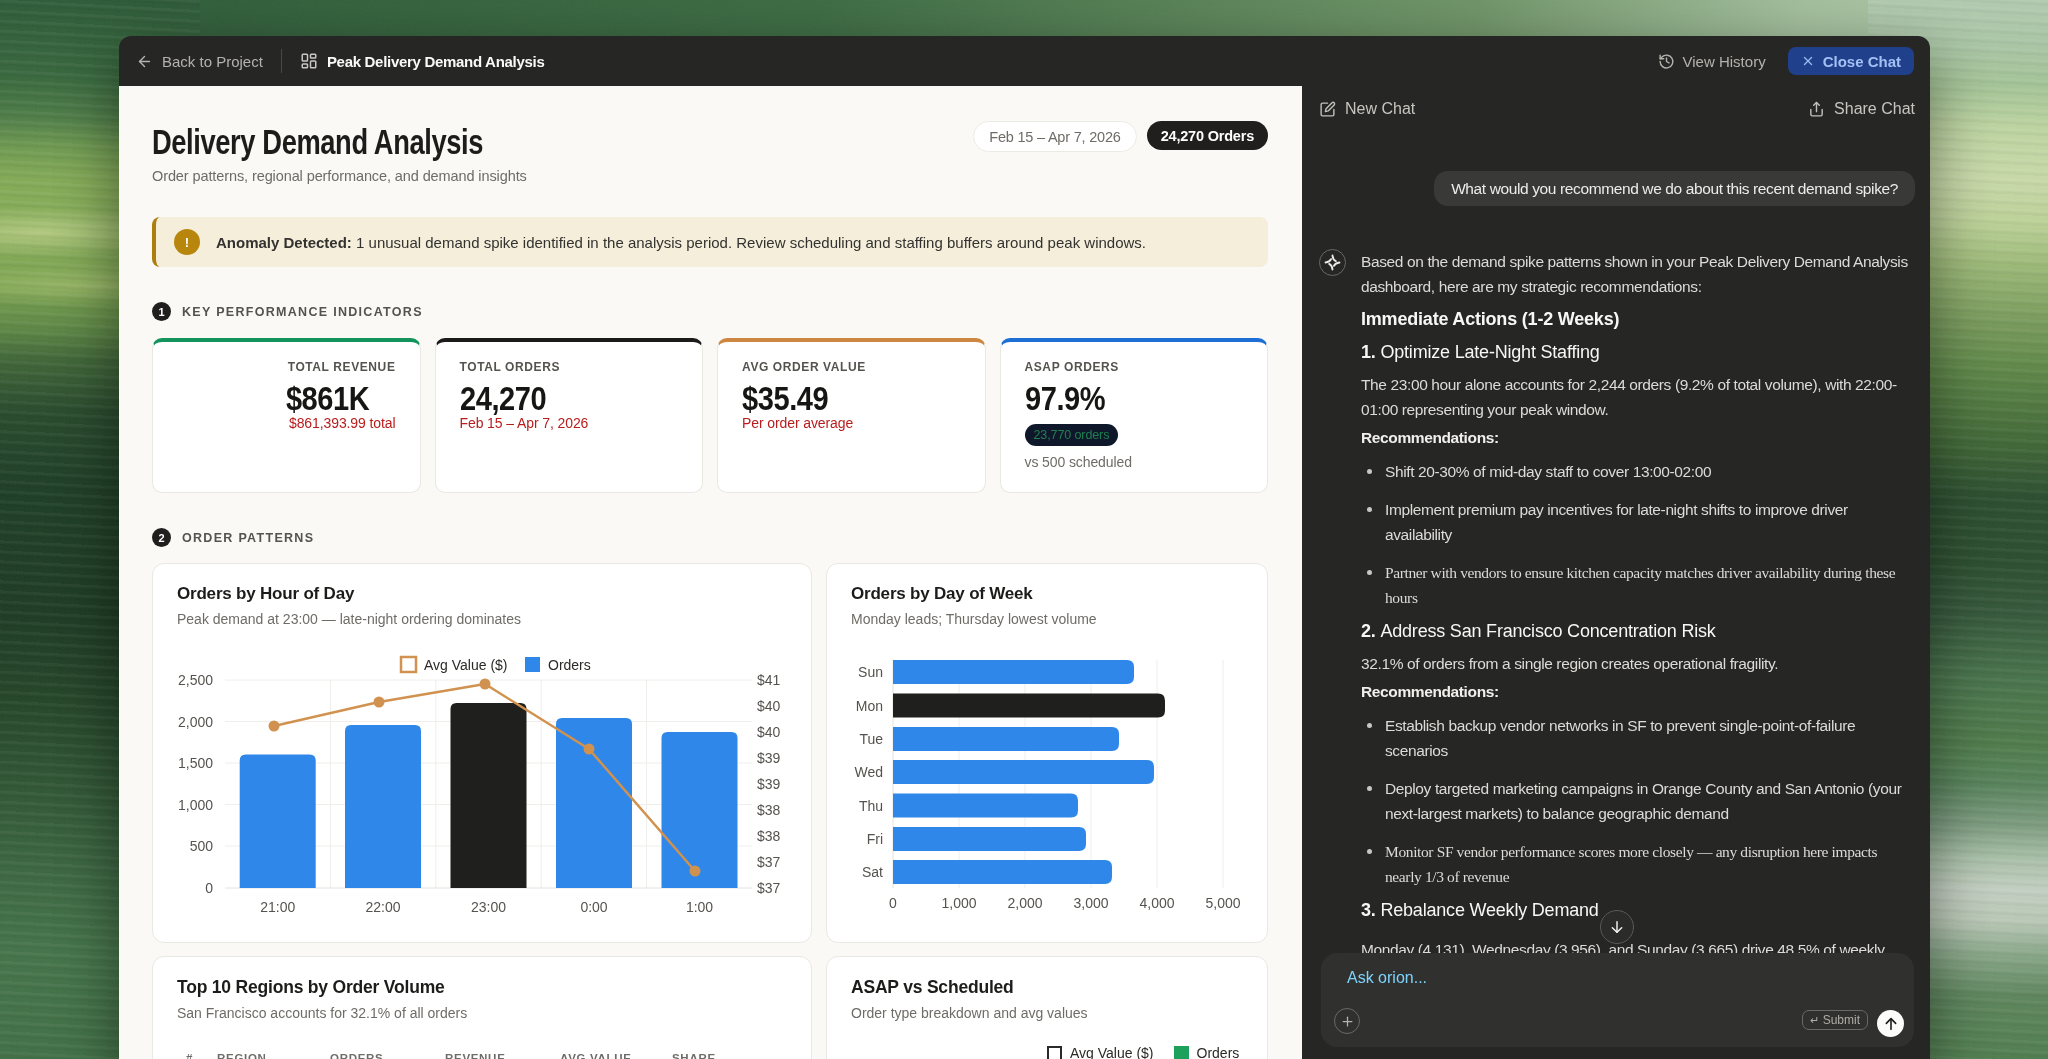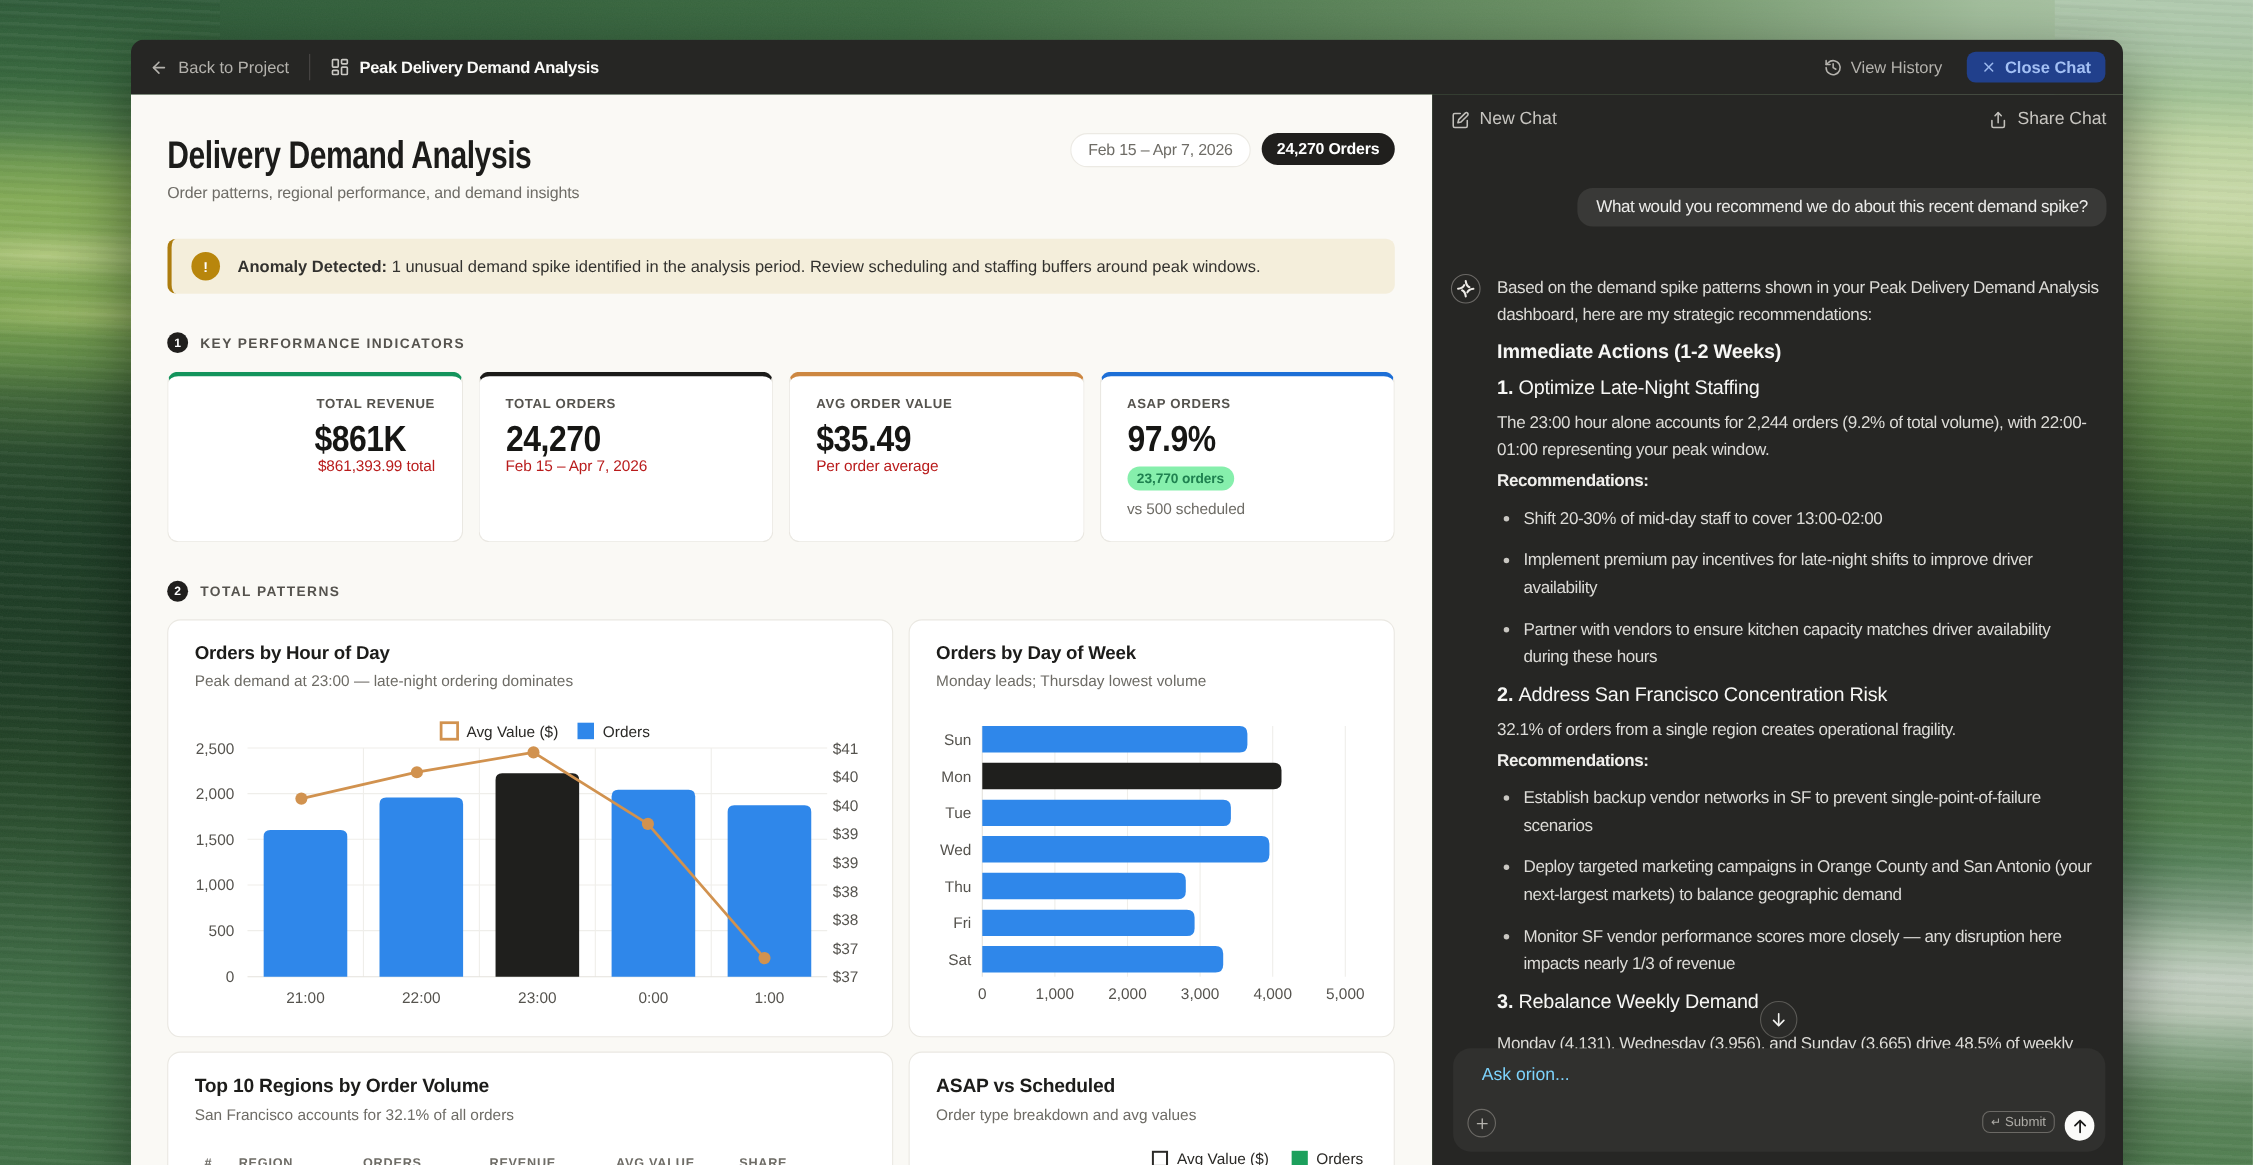--- a/index.html
+++ b/index.html
@@ -45,21 +45,21 @@
 
 .kpis { display:grid; grid-template-columns:repeat(4,1fr); gap:14px; margin-top:17px; }
 .kpi { background:#fff; border:1px solid #eae8e2; border-top:4px solid #000; border-radius:10px; height:155px; padding:18px 24px 0; }
 .kpi.green { border-top-color:#13945c;text-align:right; }
 .kpi.black { border-top-color:#1b1b19; }
 .kpi.orange { border-top-color:#cd8741; }
 .kpi.blue { border-top-color:#1d6fd6; }
 .kpi .lbl { font-size:12px; line-height:14px; font-weight:700; letter-spacing:0.6px; color:#55534e; }
 .kpi .val { margin-top:8px; font-size:33px; line-height:33px; font-weight:700; color:#161614; letter-spacing:-.5px; transform:scaleX(.88); transform-origin:left; }
 .kpi .sub { font-size:14px; letter-spacing:-0.1px; color:#b91c1c; }
-.kpi .gpill { display:inline-block; margin-top:9px; background:#86efac; color:#1f8150; font-size:12.5px; font-weight:700; padding:4px 9px; border-radius:12px; letter-spacing:-0.1px; }
+.kpi .gpill { display:inline-block; margin-top:9px; background:#0f172a; color:#1f8150; font-size:12.5px; font-weight:400; padding:4px 9px; border-radius:12px; letter-spacing:-0.1px; }
 .kpi .sub2 { margin-top:8px; font-size:14px; letter-spacing:-0.1px; color:#6e6c66; }
 
 .charts { display:grid; grid-template-columns:660px 442px; gap:14px; margin-top:16px; }
 .card { background:#fff; border:1px solid #eae8e2; border-radius:12px; padding:20px 24px 20px; height:380px; }
 .card h3 { font-size:17px; font-weight:700; color:#1c1c1a; letter-spacing:-0.2px; }
 .card .csub { margin-top:7px; font-size:14px; color:#6e6c66; }
 
 .tables { display:grid; grid-template-columns:660px 442px; gap:14px; margin-top:13px; }
 .card h3.b2 { font-size:17.5px; }
 .tables .card { position:relative; }
@@ -74,21 +74,21 @@
 .bubble { position:absolute; right:15px; top:85px; background:#393937; border-radius:14px; padding:8.5px 17px; font-size:15.5px; letter-spacing:-0.38px; color:#ececea; }
 .airow { position:absolute; left:17px; top:163px; right:22px; display:flex; }
 .aiicon { width:27px; height:27px; border-radius:50%; border:1.5px solid #6b6966; display:flex; align-items:center; justify-content:center; flex:none; }
 .aitext { margin-left:15px; padding-top:0; font-size:15.5px; letter-spacing:-0.38px; line-height:25px; color:#dcdbd7; width:552px; }
 .aitext p { margin:0 0 6px; }
 .aitext h4 { font-size:18px; line-height:25px; color:#f7f7f5; font-weight:700; margin:8px 0 7px; letter-spacing:-0.2px; }
 .aitext h4 .hl { font-weight:400; }
 .aitext .rec { font-weight:700; color:#f0efec; margin:-3px 0 9px; }
 .aitext ul { list-style:none; margin:0 0 9px; }
 .aitext li { position:relative; padding-left:24px; margin-bottom:13px; }
-.aitext li:last-child { margin-bottom:0; }
+.aitext li:last-child { margin-bottom:0;font-family:Liberation Serif, serif; }
 .aitext li:before { content:""; position:absolute; left:6px; top:10px; width:5px; height:5px; border-radius:50%; background:#c9c7c2; }
 .scrollbtn { position:absolute; left:298px; top:824px; width:34px; height:34px; border-radius:50%; background:#2b2b29; border:1.5px solid #5a5955; display:flex; align-items:center; justify-content:center; }
 .inputbox { position:absolute; left:19px; top:867px; width:593px; height:94px; border-radius:16px; background:#30302e; }
 .inputbox .ph { position:absolute; left:26px; top:16px; font-size:16px; color:#7dd3fc; }
 .inputbox .plus { position:absolute; left:13px; bottom:13px; width:26px; height:26px; border-radius:50%; border:1.5px solid #6b6965; display:flex; align-items:center; justify-content:center; }
 .inputbox .submit { position:absolute; right:46px; bottom:17px; border:1px solid #6b6965; border-radius:7px; font-size:12px; color:#aeaca7; padding:2px 7px; }
 .inputbox .submit .ret { font-size:11px; }
 .inputbox .upbtn { position:absolute; right:10px; bottom:10px; width:27px; height:27px; border-radius:50%; background:#fbfbf9; display:flex; align-items:center; justify-content:center; }
 </style>
 </head>
@@ -180,21 +180,21 @@
         </div>
         <div class="kpi blue">
           <div class="lbl">ASAP ORDERS</div>
           <div class="val">97.9%</div>
           <div class="gpill">23,770 orders</div>
           <div class="sub2">vs 500 scheduled</div>
         </div>
       </div>
       <div class="sechead">
           <div class="num">2</div>
-          <div class="t">TOTAL PATTERNS</div>
+          <div class="t">ORDER PATTERNS</div>
         </div>
       <div class="charts">
         <div class="card">
           <h3>Orders by Hour of Day</h3>
           <div class="csub">Peak demand at 23:00 — late-night ordering dominates</div>
           <svg width="612" height="288" style="margin-top:14px;margin-left:-4px" font-family="Liberation Sans, sans-serif">
             <g font-size="14" fill="#2b2a27">
               <rect x="228" y="16" width="15" height="15" fill="none" stroke="#d1924f" stroke-width="2.5"></rect>
               <text x="251" y="29">Avg Value ($)</text>
               <rect x="352" y="16" width="15" height="15" fill="#2f87ea"></rect>

